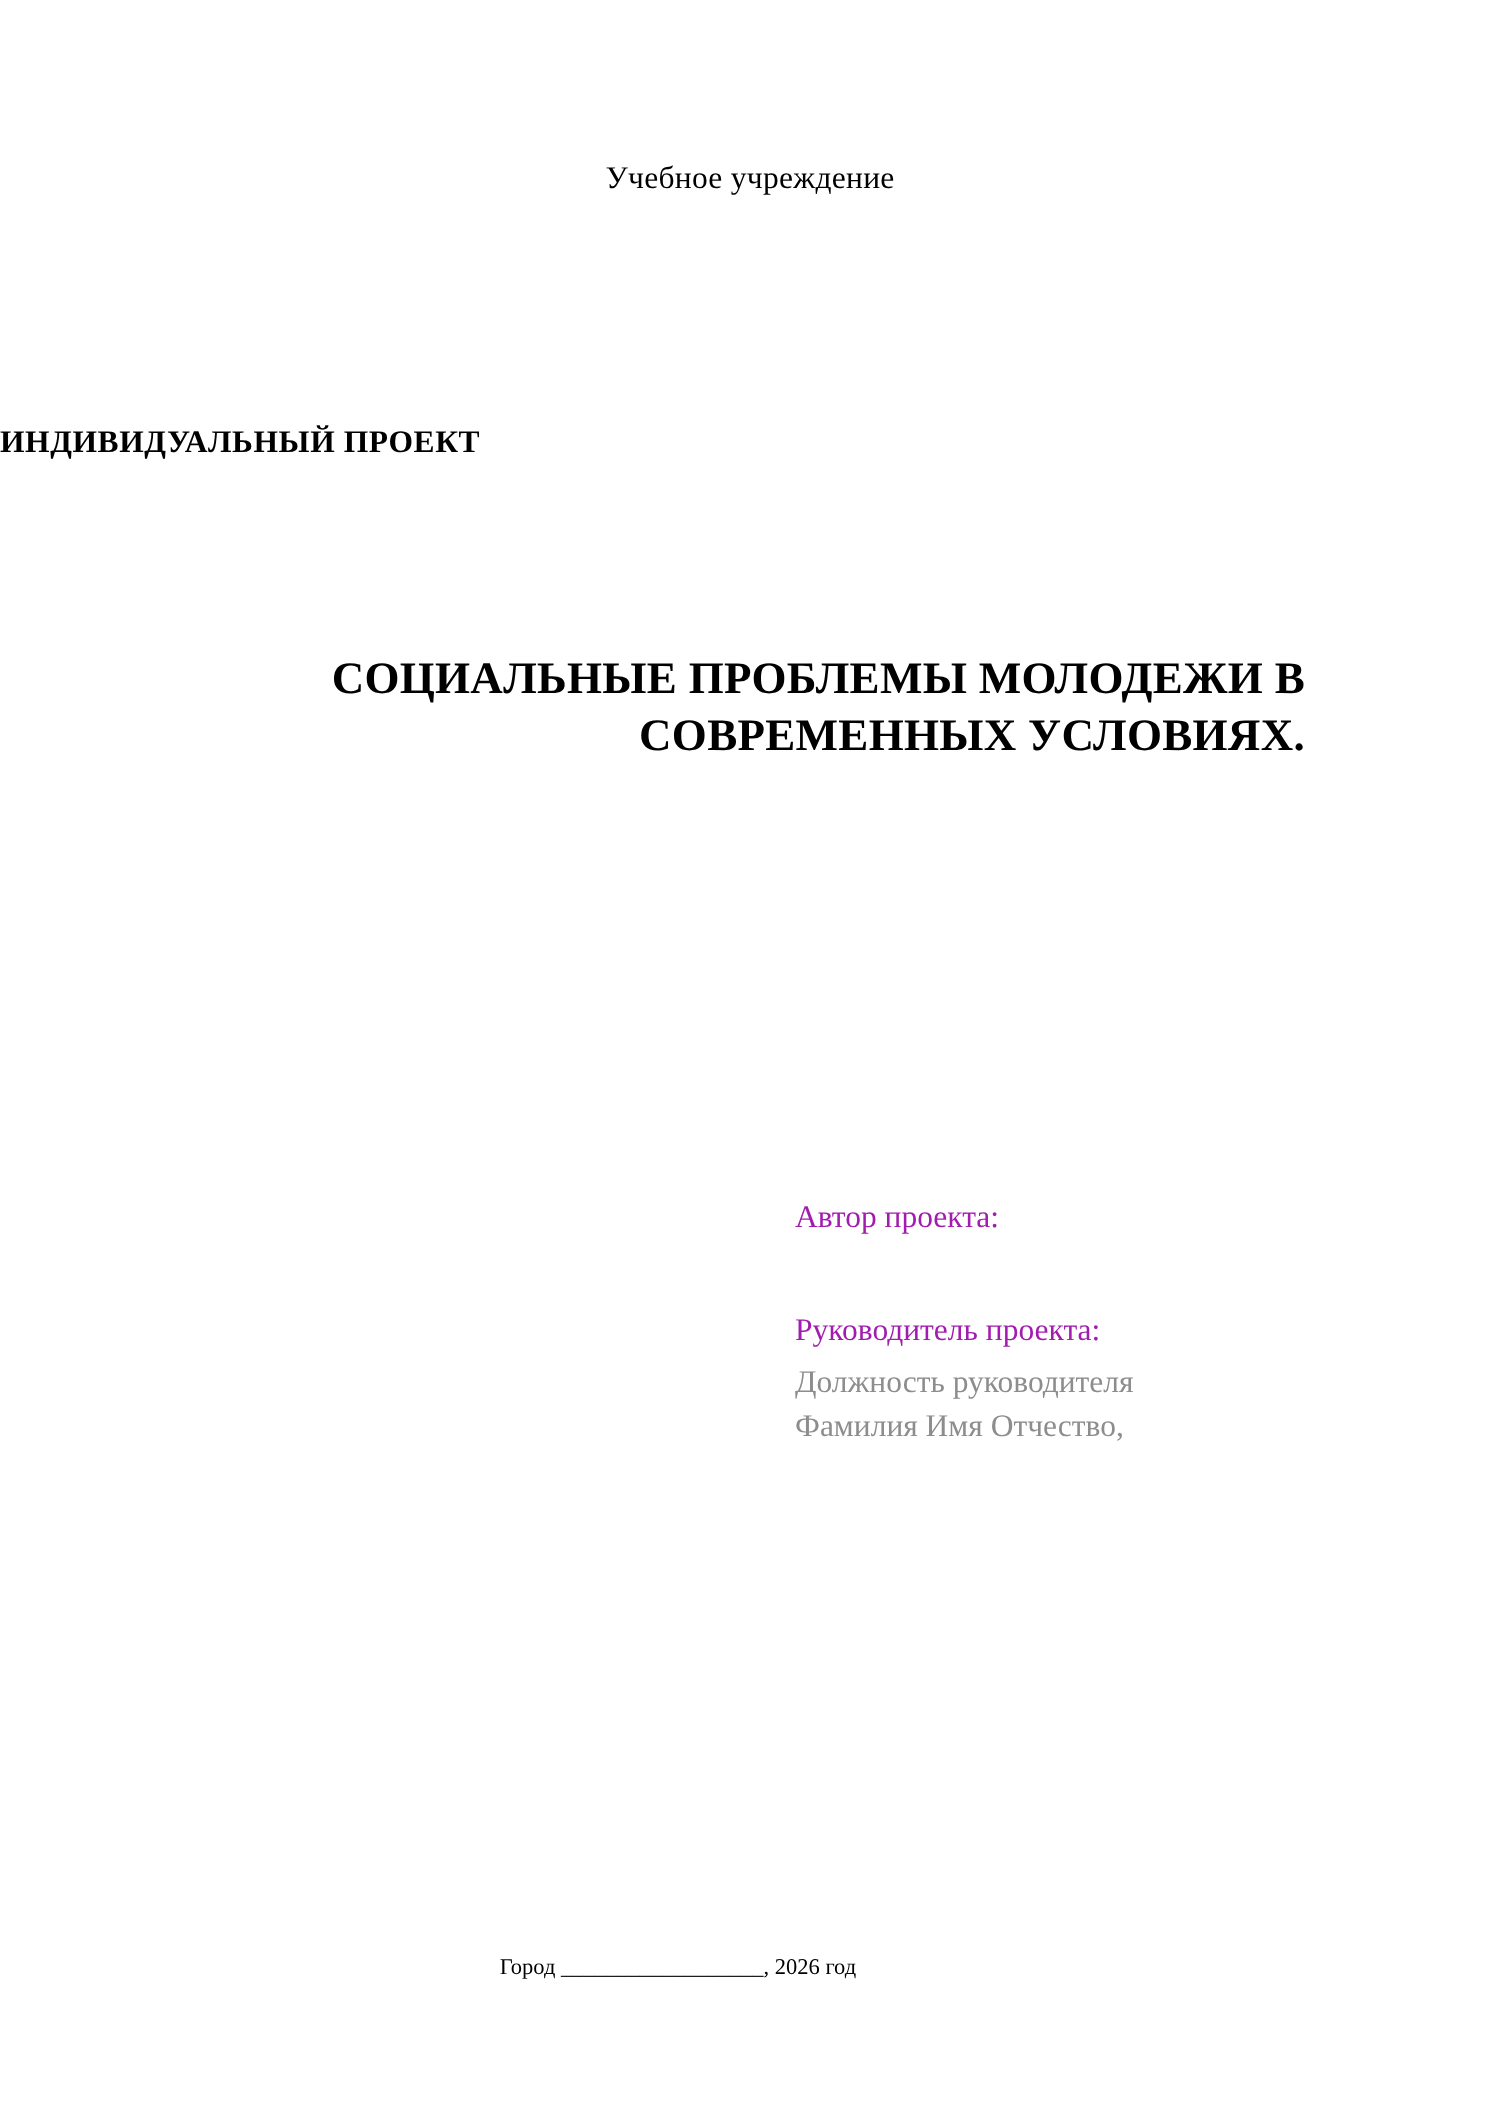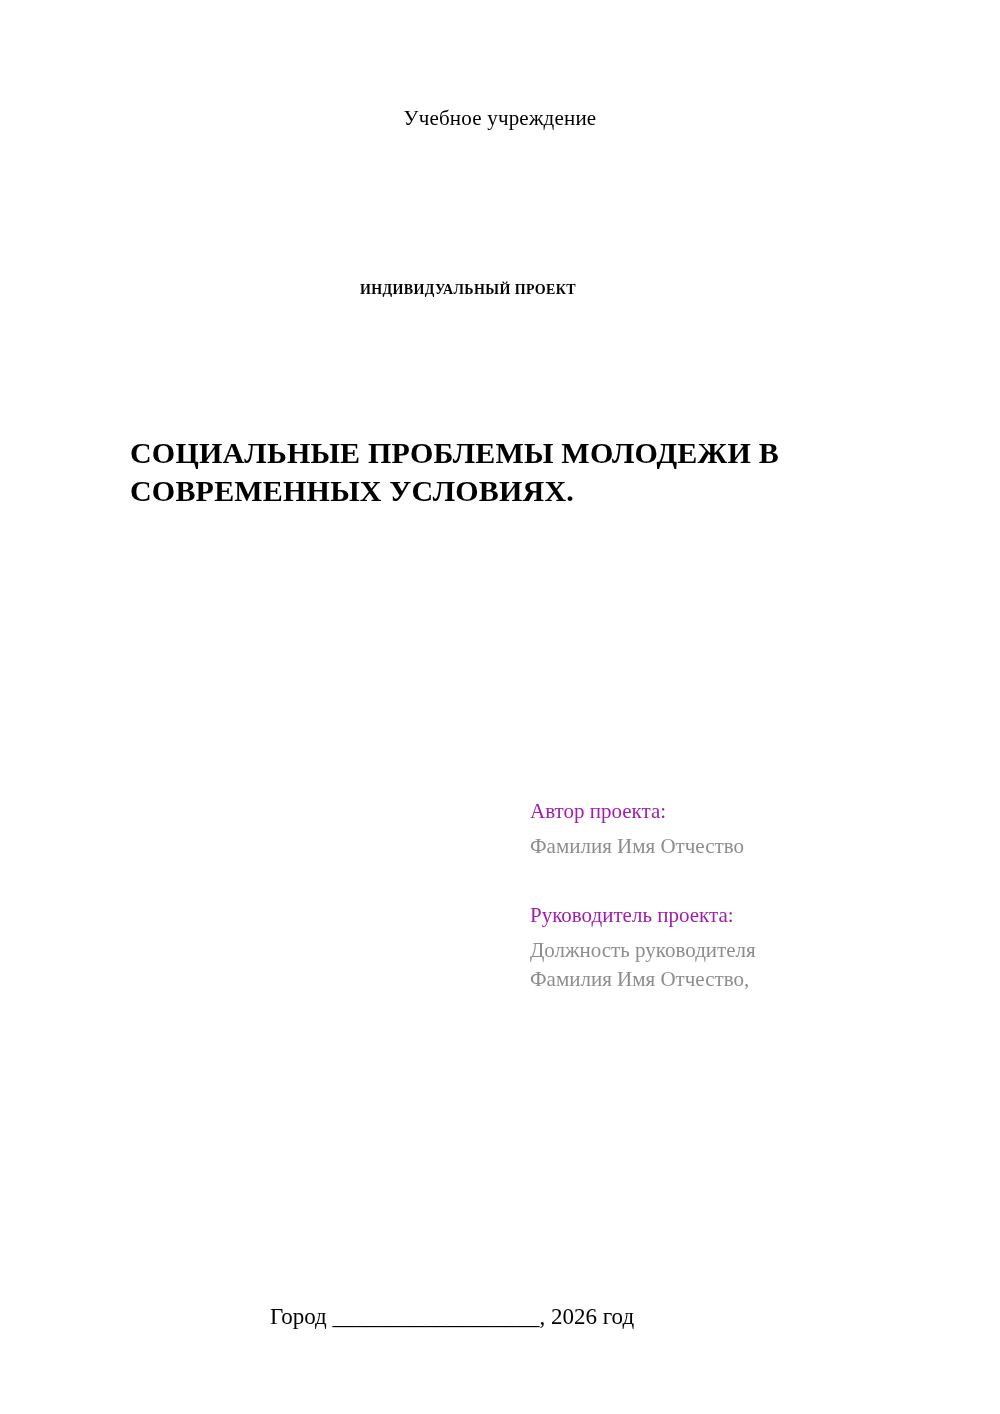--- a/index.html
+++ b/index.html
@@ -26,32 +26,31 @@
     text-align: center;
     font-size: 21px;
     letter-spacing: 0.2px;
   }
 
   .doc-type {
     position: absolute;
     top: 266px;
     left: 0;
     width: 936px;
-    text-align: center;
-    font-size: 14px;
+    font-size: 21px;
     font-weight: bold;
     letter-spacing: 0.4px;
   }
 
   .doc-title {
     position: absolute;
     top: 418px;
     left: 130px;
     width: 740px;
-    text-align: left;
+    text-align: right;
     font-size: 30px;
     font-weight: bold;
     line-height: 1.28;
     letter-spacing: 0.2px;
   }
 
   .credits {
     position: absolute;
     top: 785px;
     left: 530px;
@@ -70,37 +69,36 @@
   .credits .block-gap {
     height: 40px;
   }
 
   .footer {
     position: absolute;
     top: 1288px;
     left: 0;
     width: 904px;
     text-align: center;
-    font-size: 23px;
+    font-size: 15px;
   }
 </style>
 </head>
 <body>
 
 <div class="page">
 
   <div class="institution">Учебное учреждение</div>
 
   <div class="doc-type">ИНДИВИДУАЛЬНЫЙ ПРОЕКТ</div>
 
   <div class="doc-title">СОЦИАЛЬНЫЕ ПРОБЛЕМЫ МОЛОДЕЖИ В СОВРЕМЕННЫХ УСЛОВИЯХ.</div>
 
   <div class="credits">
     <p class="label">Автор проекта:</p>
-    <p class="value">Фамилия Имя Отчество</p>
 
     <div class="block-gap"></div>
 
     <p class="label">Руководитель проекта:</p>
     <p class="value">Должность руководителя</p>
     <p class="value">Фамилия Имя Отчество,</p>
   </div>
 
   <div class="footer">Город __________________, 2026 год</div>
 

